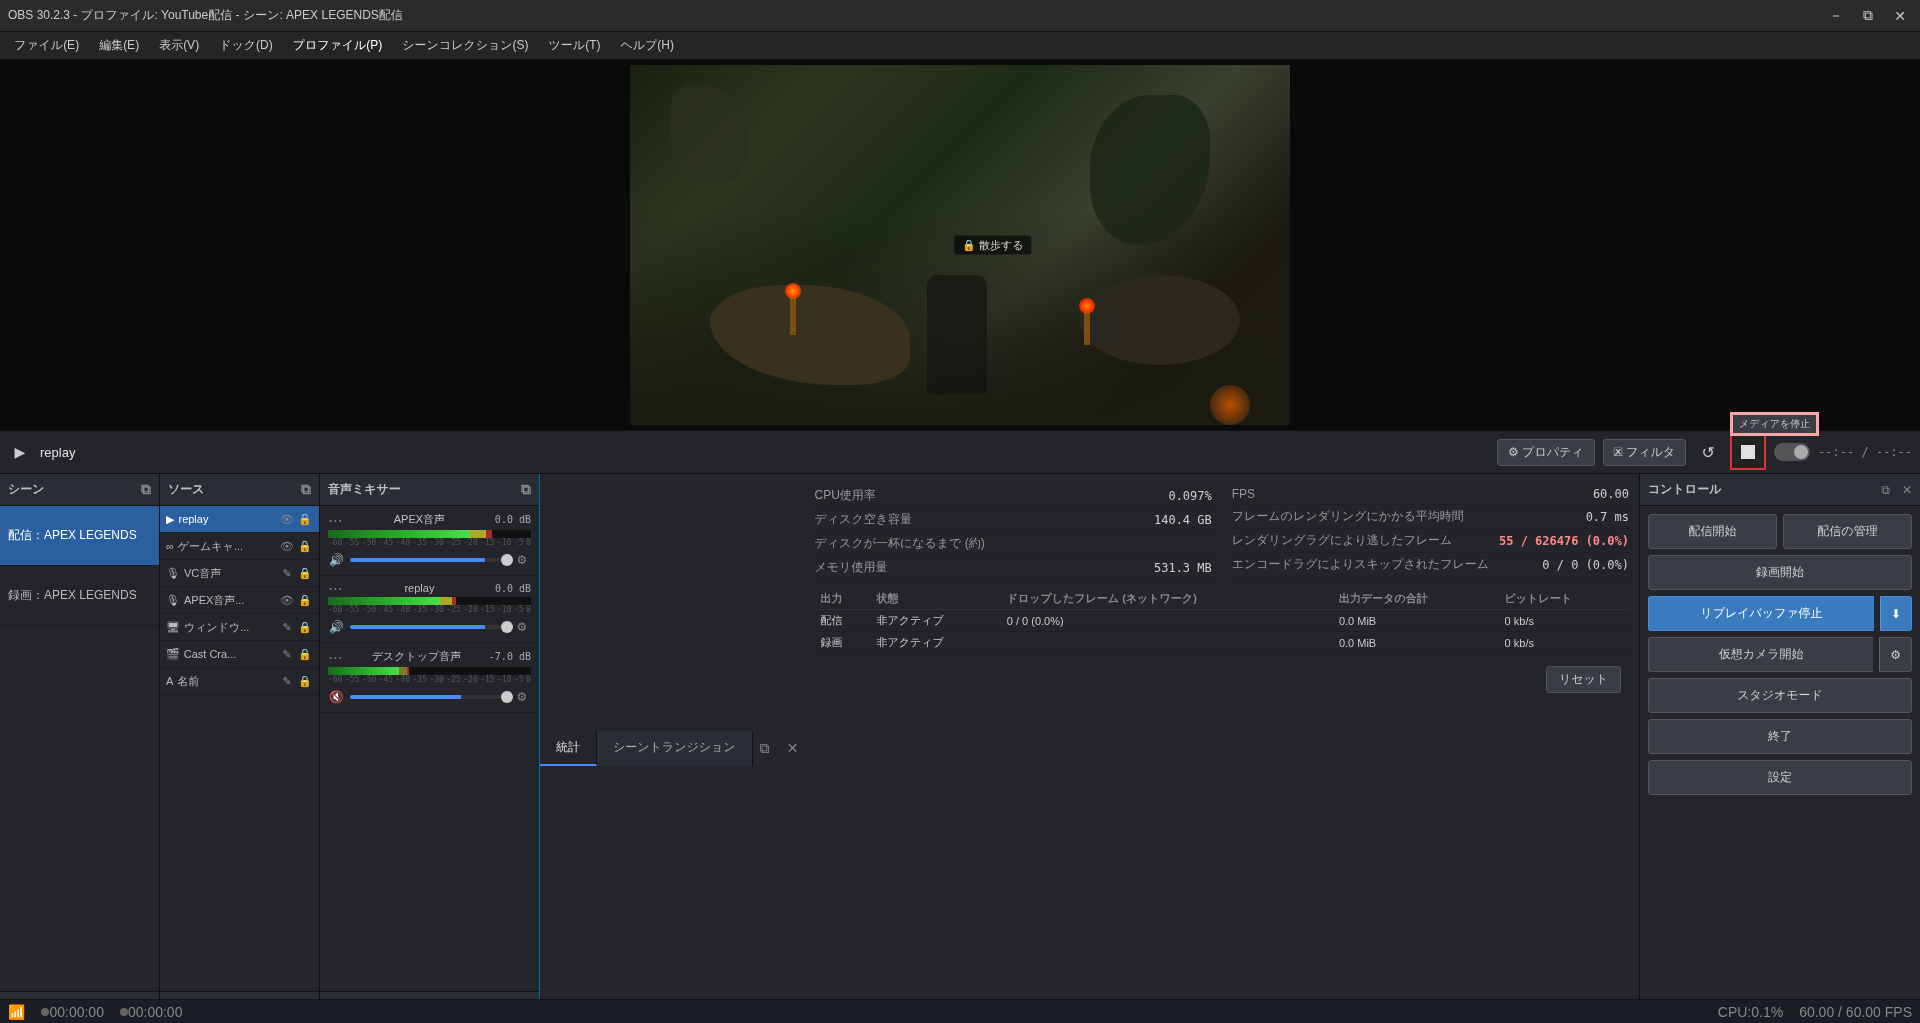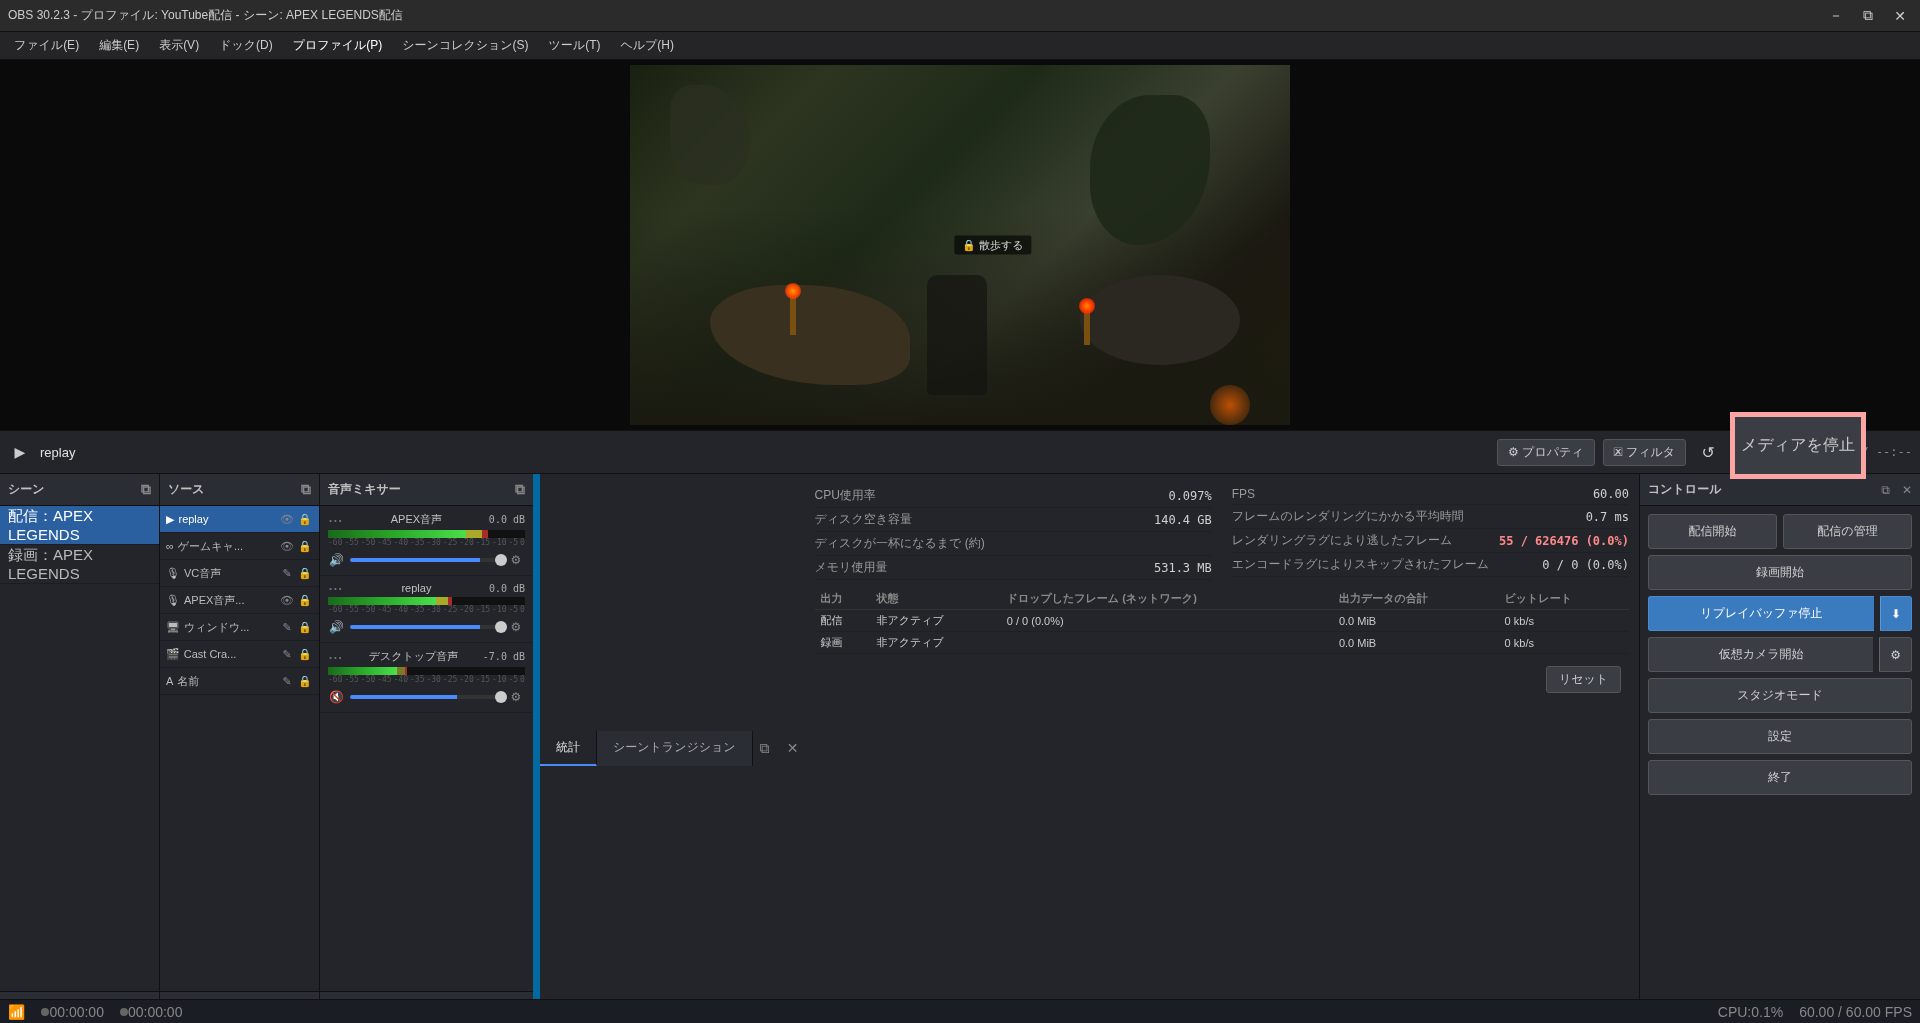--- a/index.html
+++ b/index.html
@@ -178,23 +178,23 @@
       width: 14px;
       height: 14px;
       background: #aaa;
       border-radius: 50%;
     }
     .media-stop-tooltip {
       position: absolute;
       top: 2px;
       left: 0;
       background: #3a3d44;
-      border: 5px solid #fca5a5;
-      padding: 18px 6px;
-      font-size: 16px;
+      border: 3px solid #fca5a5;
+      padding: 2px 6px;
+      font-size: 10px;
       color: #ccc;
       pointer-events: none;
       white-space: nowrap;
       z-index: 10;
     }
     .time-display {
       color: #888;
       font-size: 12px;
       font-family: monospace;
       margin-left: auto;
@@ -239,24 +239,24 @@
       font-size: 12px;
       font-weight: bold;
       color: #c0c0c0;
     }
     .panel-header-icon {
       cursor: pointer;
       color: #888;
       font-size: 14px;
     }
     .scene-item {
-      padding: 1px 8px;
+      padding: 21px 8px;
       cursor: pointer;
       border-bottom: 1px solid #1a1d23;
-      font-size: 15px;
+      font-size: 12px;
       color: #bbb;
     }
     .scene-item.active {
       background: #2a5fa0;
       color: #fff;
     }
     .panel-footer {
       margin-top: auto;
       height: 32px;
       background: #2a2d33;
@@ -320,21 +320,21 @@
       justify-content: center;
       font-size: 11px;
       color: #888;
       cursor: pointer;
     }
 
     
     #audio-panel {
       width: 220px;
       background: #23252a;
-      border-right: 7px solid #0369a1;
+      border-right: 1px solid #0369a1;
       display: flex;
       flex-direction: column;
       flex-shrink: 0;
       overflow-y: auto;
     }
     .audio-channel {
       padding: 6px 8px;
       border-bottom: 1px solid #1a1d23;
     }
     .audio-channel-header {
@@ -1066,23 +1066,23 @@
           <button class="icon-btn">⬇</button>
         </div>
 
         <div class="ctrl-btn-with-icon2">
           <button class="main-btn">仮想カメラ開始</button>
           <button class="icon-btn">⚙</button>
         </div>
 
         <button class="ctrl-btn">スタジオモード</button>
 
+        <button class="ctrl-btn">終了</button>
+
         <button class="ctrl-btn">設定</button>
-
-        <button class="ctrl-btn">終了</button>
       </div>
     </div>
 
   </div>
 
 </div>
 
 <div id="status-bar">
   <span class="signal-icon">📶</span>
   <div class="status-indicator">

